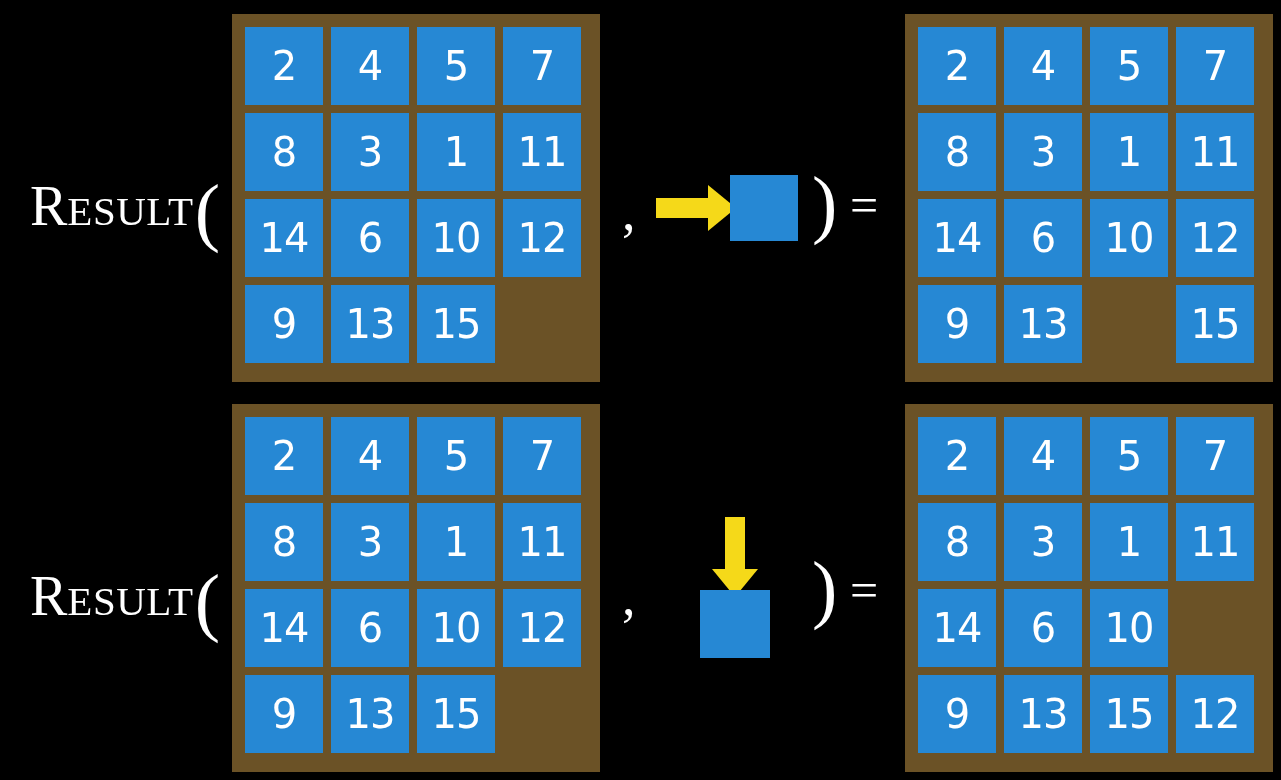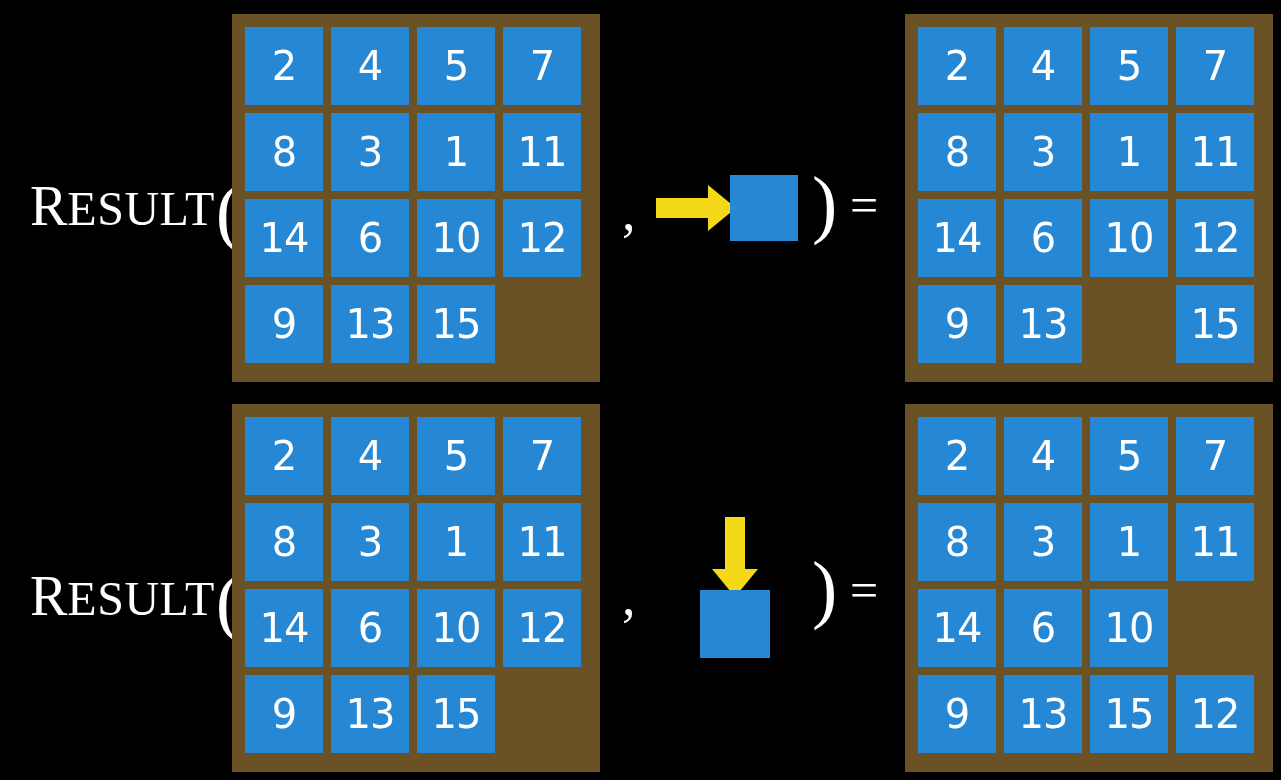--- a/index.html
+++ b/index.html
@@ -29,21 +29,21 @@
     font-family: "Liberation Serif", "DejaVu Serif", serif;
     white-space: nowrap;
     line-height: 1;
     display: flex;
     align-items: baseline;
   }
   .result-label .cap {
     font-size: 56px;
   }
   .result-label .small {
-    font-size: 48px;
+    font-size: 41px;
     letter-spacing: 0.5px;
   }
   .result-label .paren {
     font-size: 76px;
     line-height: 0;
     position: relative;
     top: 12px;
     margin-left: 1px;
   }
 

